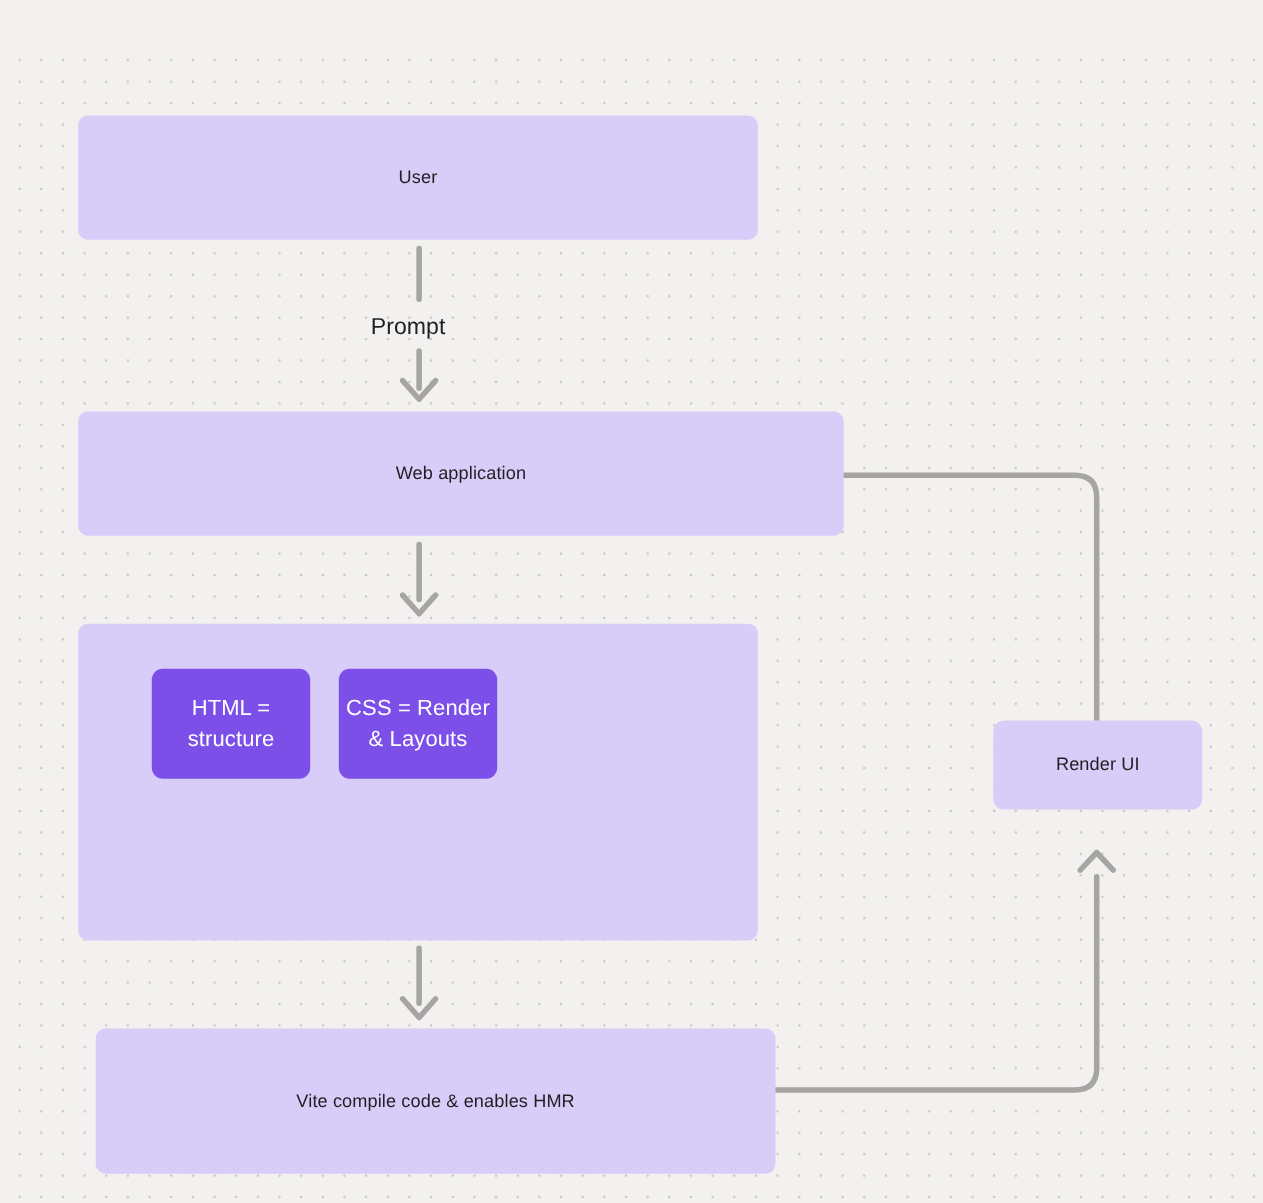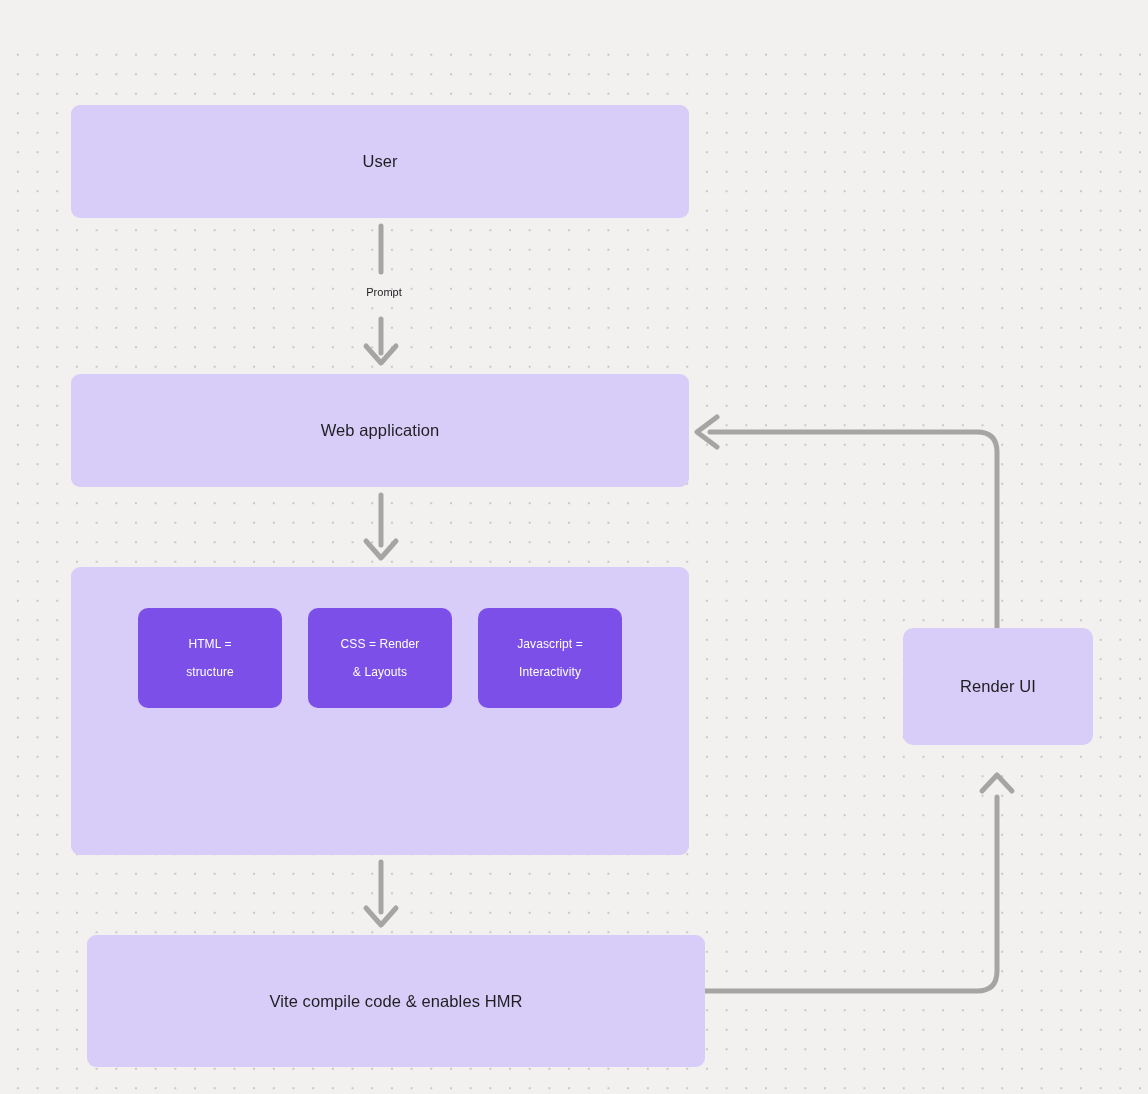--- a/index.html
+++ b/index.html
@@ -22,41 +22,41 @@
     margin-top:40px;
   }
   .connectors{position:absolute;left:0;top:0;width:1148px;height:1094px;pointer-events:none;}
   .connectors path{stroke:var(--connector);stroke-width:5;fill:none;stroke-linecap:round;stroke-linejoin:round;}
   .node{
     position:absolute;background:var(--node-fill);border-radius:9px;
     display:flex;align-items:center;justify-content:center;
     color:var(--node-text);font-size:16.5px;font-weight:500;letter-spacing:.1px;
   }
   #node-user{left:71px;top:65px;width:618px;height:113px;}
-  #node-web{left:71px;top:334px;width:618px;height:113px;}
+  #node-web{left:71px;top:334px;width:696px;height:113px;}
   #node-group{left:71px;top:527px;width:618px;height:288px;display:block;}
   #node-vite{left:87px;top:895px;width:618px;height:132px;}
-  #node-render{left:903px;top:588px;width:190px;height:117px;border-radius:10px;}
+  #node-render{left:903px;top:615px;width:190px;height:81px;border-radius:10px;}
   .accent-node{
     position:absolute;top:41px;width:144px;height:100px;
     background:var(--accent-node-fill);border-radius:10px;
     color:var(--accent-node-text);
     display:flex;flex-direction:column;align-items:center;justify-content:center;
-    font-size:12px;line-height:28px;font-weight:500;text-align:center;
+    font-size:20px;line-height:28px;font-weight:500;text-align:center;
   }
   #node-html{left:67px;}
   #node-css{left:237px;}
   #node-js{left:407px;}
   .group-caption{
     position:absolute;left:0;top:189px;width:100%;text-align:center;
     font-size:16.5px;color:var(--node-text);font-weight:500;letter-spacing:.1px;
   }
   .edge-label{
-    position:absolute;left:334px;top:246px;width:100px;text-align:center;
-    font-size:11px;color:var(--node-text);font-weight:500;
+    position:absolute;left:321px;top:246px;width:100px;text-align:center;
+    font-size:21px;color:var(--node-text);font-weight:500;
   }
 </style>
 </head>
 <body>
 
 <div class="canvas">
 
   <svg class="connectors" viewBox="0 0 1148 1094">
 
     <path d="M381 186 L381 232"></path>
@@ -88,24 +88,20 @@
 
   <div class="node" id="node-group">
     <div class="accent-node" id="node-html">
       <span>HTML =</span>
       <span>structure</span>
     </div>
     <div class="accent-node" id="node-css">
       <span>CSS = Render</span>
       <span>&amp; Layouts</span>
     </div>
-    <div class="accent-node" id="node-js">
-      <span>Javascript =</span>
-      <span>Interactivity</span>
-    </div>
   </div>
 
   <div class="node" id="node-vite">
     <span>Vite compile code &amp; enables HMR</span>
   </div>
 
   <div class="node" id="node-render">
     <span>Render UI</span>
   </div>
 

